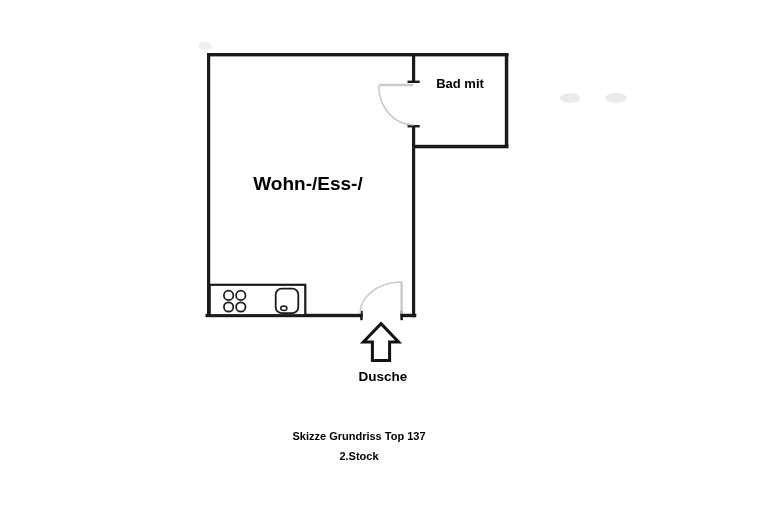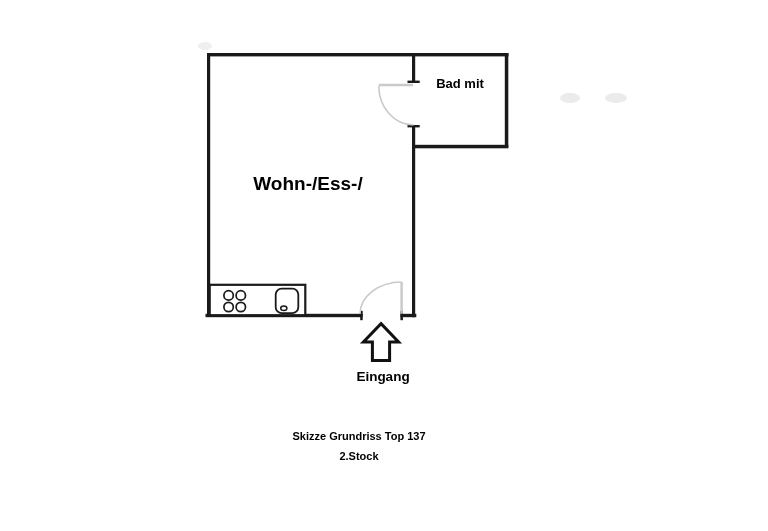--- a/index.html
+++ b/index.html
@@ -76,20 +76,20 @@
   </svg>
 
   <div class="label room-label">
     <div>Wohn-/Ess-/</div>
   </div>
 
   <div class="label bath-label">
     <div>Bad mit</div>
   </div>
 
-  <div class="label eingang-label">Eingang</div>
+  <div class="label eingang-label">Dusche</div>
 
   <div class="label caption">
     <div>Skizze Grundriss Top 137</div>
     <div>2.Stock</div>
   </div>
 
 </div>
 
 </body></html>

